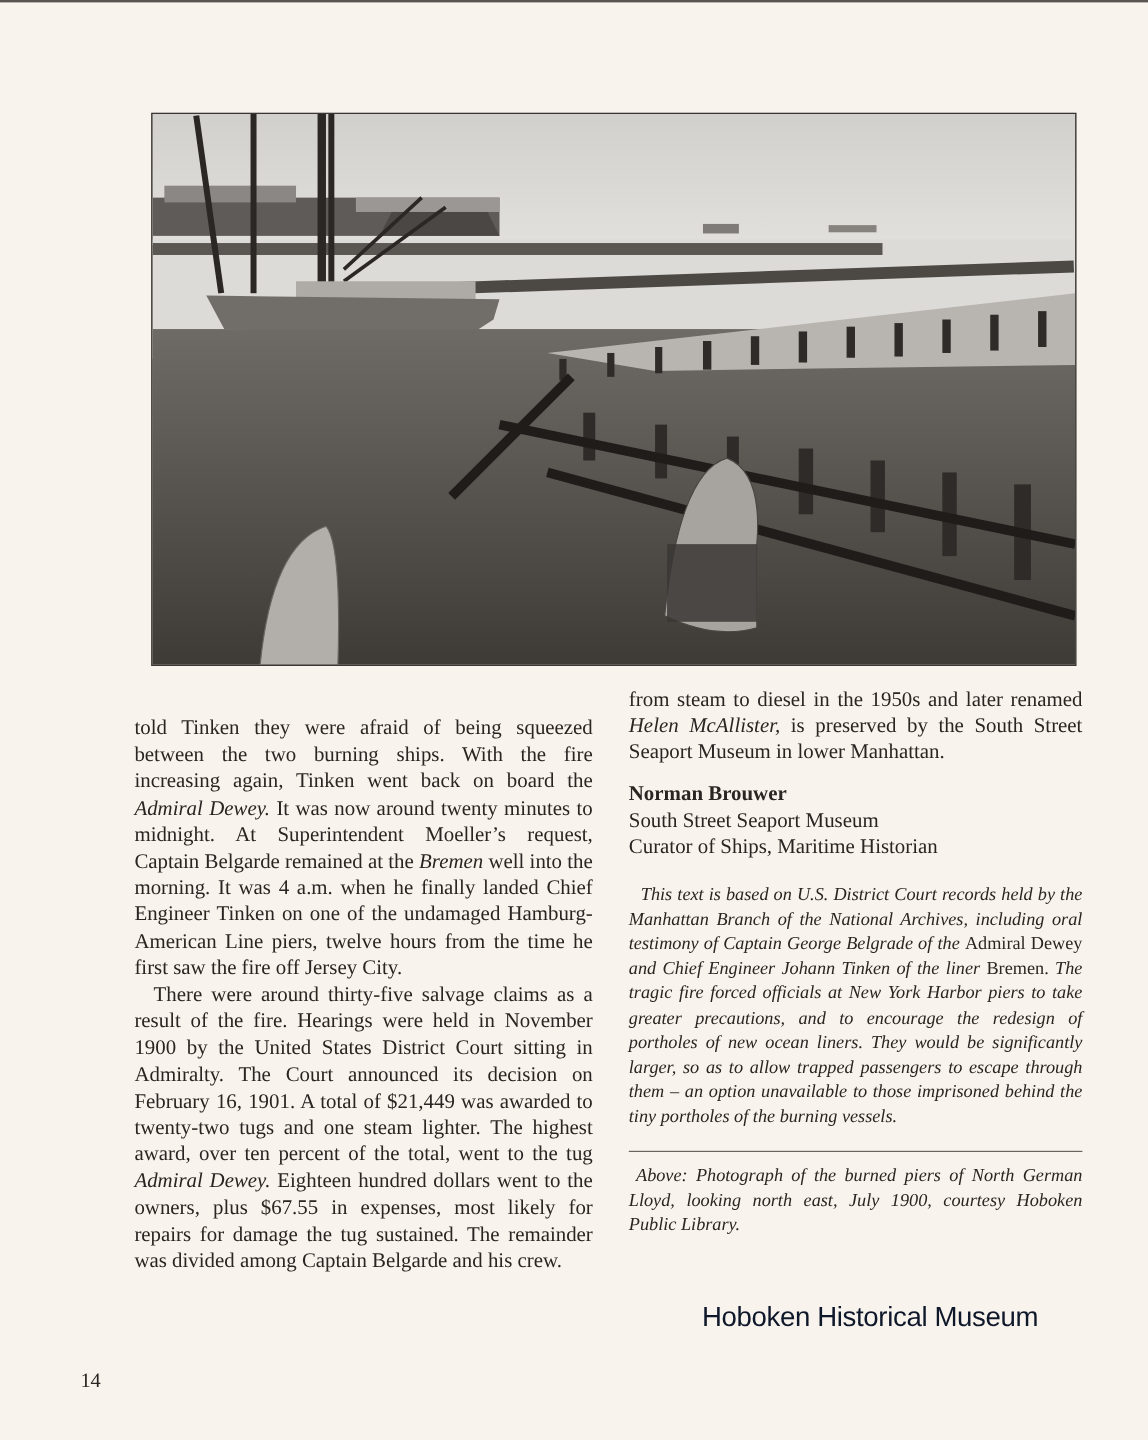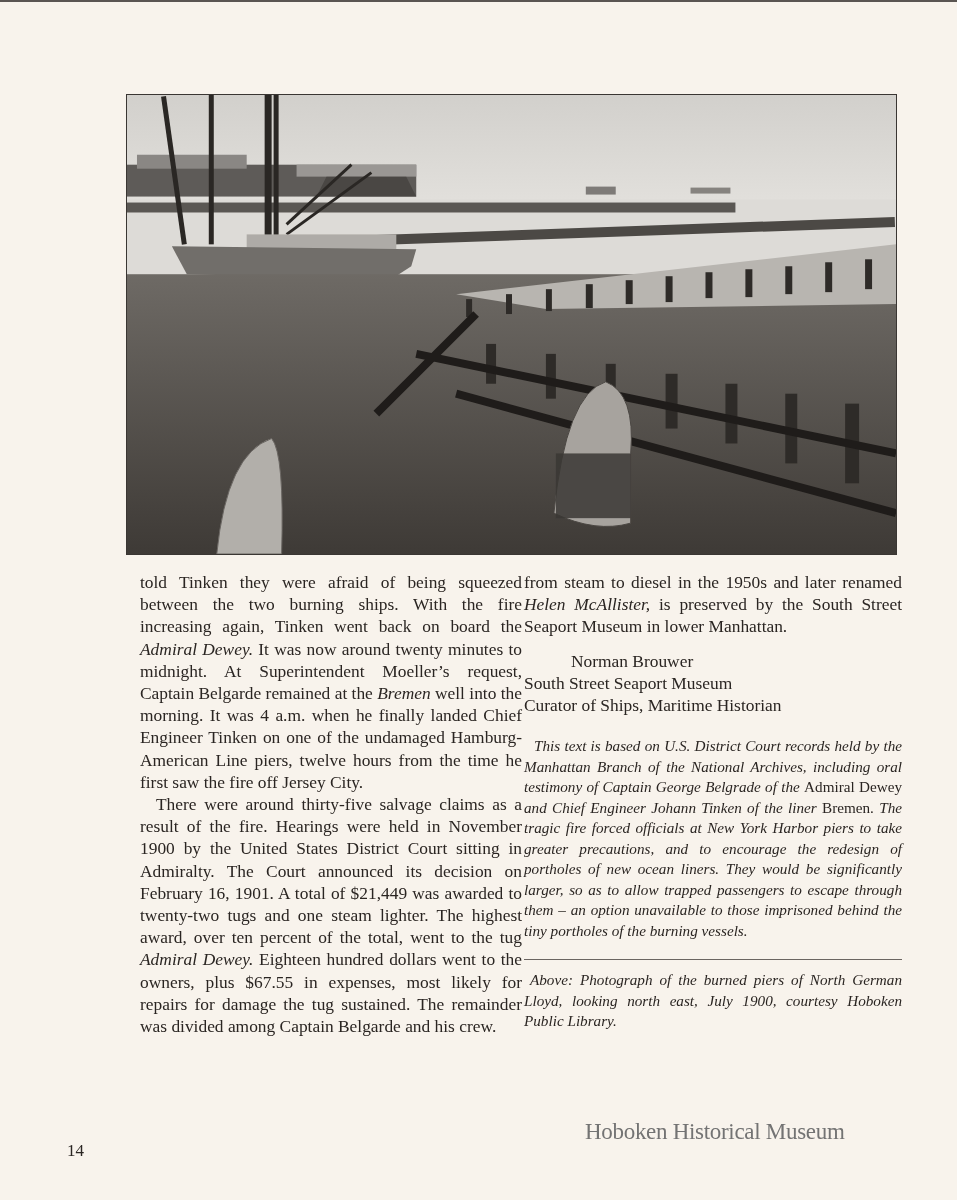--- a/index.html
+++ b/index.html
@@ -9,40 +9,40 @@
     font-family: "Liberation Serif", "DejaVu Serif", serif;
     color: #2a2522;
   }
   .topline { position: absolute; left: 0; top: 0; width: 957px; height: 2px; background: #5a5552; }
   .photo {
     position: absolute; left: 126px; top: 94px; width: 771px; height: 461px;
     border: 1px solid #3a3633; box-sizing: border-box; overflow: hidden; background: #8c8a86;
   }
   .photo svg { display: block; width: 100%; height: 100%; }
   .col { position: absolute; top: 571px; width: 382px; font-size: 17.4px; line-height: 22.2px; }
-  .col-left { left: 140px; }
+  .col-left { left: 112px; margin-top: 24px; }
   .col-right { left: 524px; width: 378px; }
   .col p { margin: 0; text-align: justify; text-align-last: left; hyphens: manual; }
   .col p.indent { text-indent: 16px; }
   .col-left p + p { margin-top: 0; }
   em, .it { font-style: italic; }
   .author-block { margin-top: 12px !important; text-align: left !important; }
-  .author-name { font-weight: normal; display: block; margin-left: 47px; }
+  .author-name { font-weight: bold; display: block; }
   .author-line { display: block; }
   .source-note {
     margin-top: 20px !important; font-style: italic; font-size: 15.2px; line-height: 20.5px;
     text-align: justify; text-indent: 10px;
   }
   .source-note .up { font-style: normal; }
   .rule { border: 0; border-top: 1px solid #6b6561; margin: 18px 0 10px 0; width: 378px; }
   .caption { font-style: italic; font-size: 15.2px; line-height: 20.5px; text-align: justify; text-indent: 6px; margin: 0; }
   .page-number { position: absolute; left: 67px; top: 1141px; font-size: 17px; }
   .watermark {
-    position: absolute; left: 585px; top: 1119px;
-    font-family: Liberation Serif, serif; font-size: 23px; color: #737373;
+    position: absolute; left: 585px; top: 1084px;
+    font-family: Liberation Sans, sans-serif; font-size: 23px; color: #0f172a;
     letter-spacing: -0.3px; font-weight: 300;
   }
 </style>
 </head>
 <body>
 
 <div class="topline"></div>
 
 <div class="photo" title="Burned piers of North German Lloyd, with a tugboat moored at left, charred pilings across the water and two wooden propeller-blade-like hull fragments in the foreground">
   <svg viewBox="0 0 771 461" preserveAspectRatio="none">

